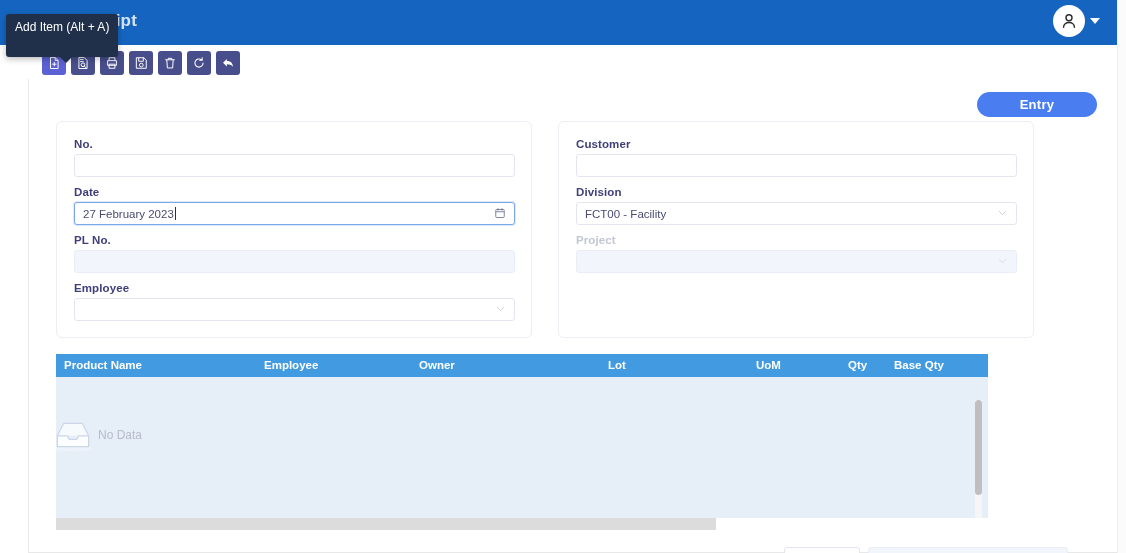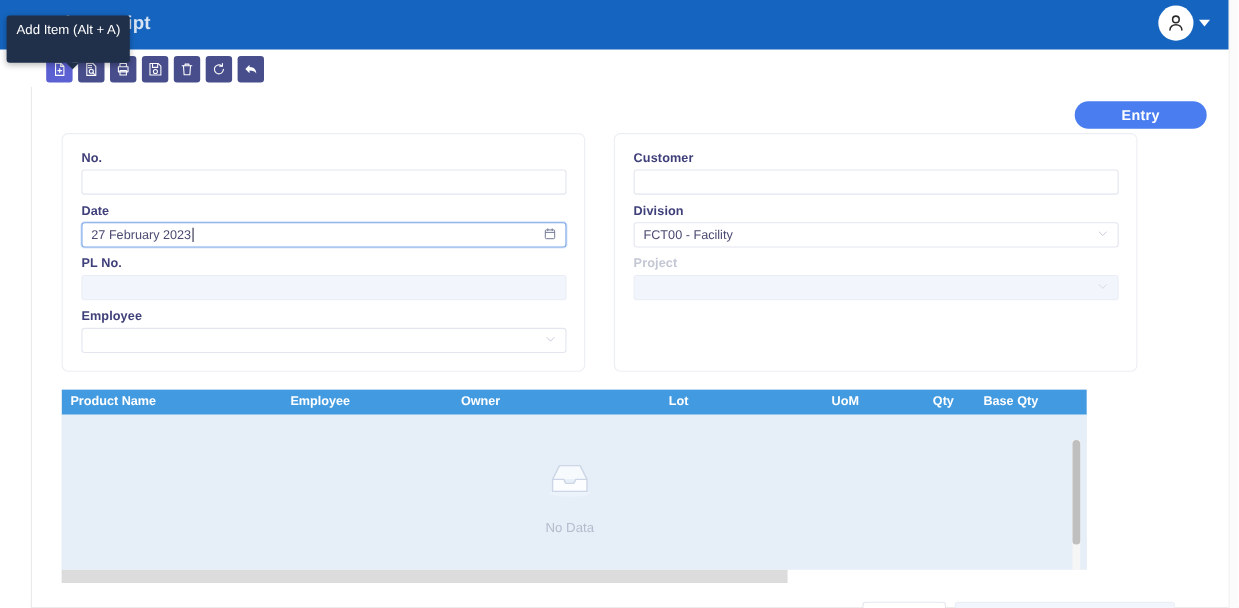--- a/index.html
+++ b/index.html
@@ -198,23 +198,23 @@
   }
   .tbody {
     position: relative;
     height: 141px;
     background: #e6eef8;
   }
   .nodata {
     position: absolute;
     left: 0; right: 0; top: 38px;
     display: flex;
-    flex-direction: column;
+    flex-direction: row;
     align-items: center;
-    gap: 18px;
+    gap: 0;
     margin-left: -8px;
   }
   .nodata-label {
     color: #b6bccd;
     font-size: 12px;
   }
   .vscroll-track {
     position: absolute; right: 6px; top: 23px;
     width: 7px; height: 120px;
     background: #f6f6f6;

